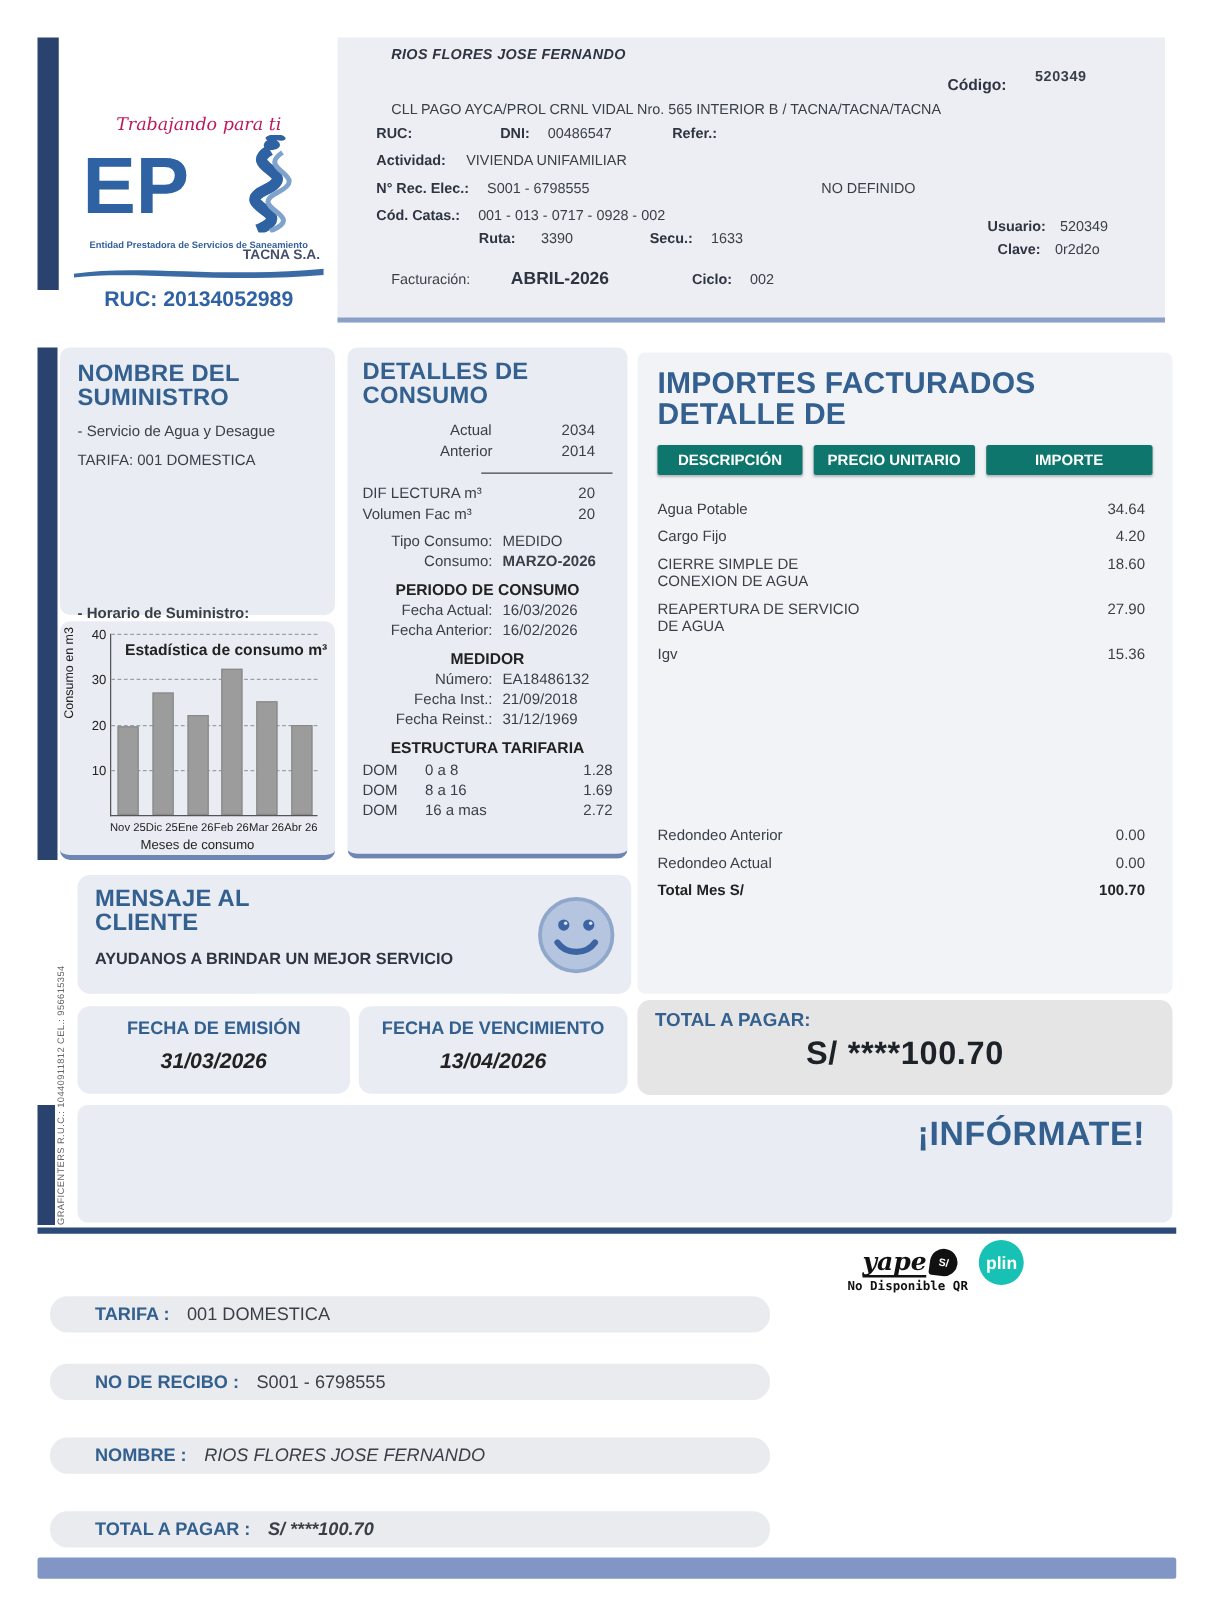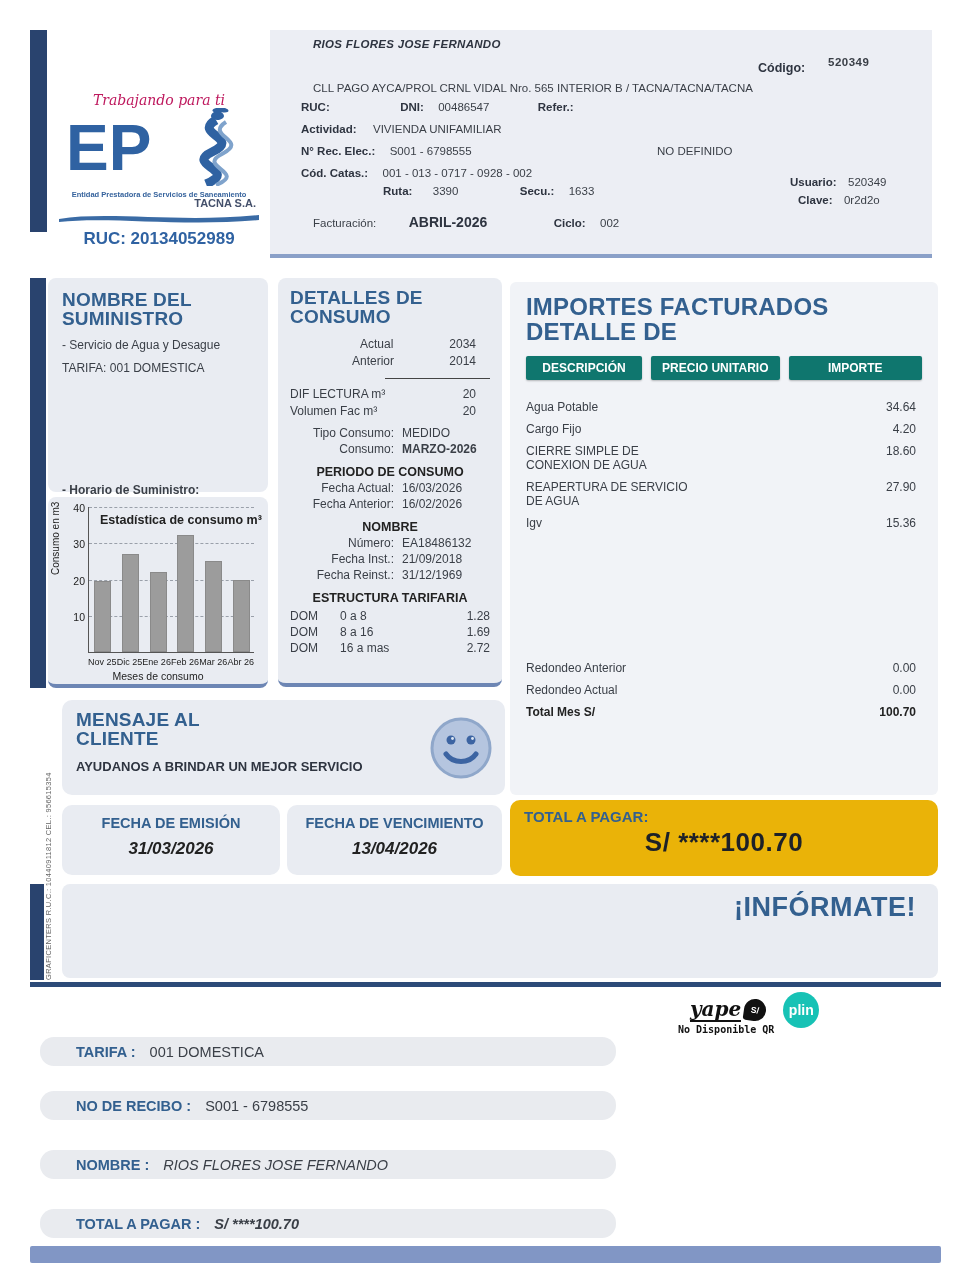--- a/index.html
+++ b/index.html
@@ -71,21 +71,21 @@
 
   
   .msg-card { left:62px; top:700px; width:443px; height:95px; border-radius:10px; padding:10px 14px; }
   .msg-body { font-weight:bold; font-size:13px; color:#2e3440; margin-top:10px; margin-left:0; }
   .smiley { position:absolute; right:12px; top:16px; }
 
   
   .date-box { background:#e9ecf2; border-radius:10px; text-align:center; padding-top:10px; }
   .date-lbl { color:#33608f; font-weight:bold; font-size:14.5px; }
   .date-val { font-weight:bold; font-style:italic; font-size:17px; color:#222; margin-top:8px; }
-  .total-box { left:510px; top:800px; width:428px; height:76px; background:#eab308; border-radius:10px; padding:8px 14px; }
+  .total-box { left:510px; top:800px; width:428px; height:76px; background:#e5e5e5; border-radius:10px; padding:8px 14px; }
   .total-lbl { color:#33608f; font-weight:bold; font-size:15px; }
   .total-val { font-weight:bold; font-size:26px; color:#1d2128; text-align:center; margin-top:2px; letter-spacing:.5px; }
 
   .informate-box { left:62px; top:884px; width:876px; height:94px; background:#e9ecf2; border-radius:8px; text-align:right; padding:8px 22px; }
   .informate-txt { color:#33608f; font-weight:bold; font-size:27px; letter-spacing:.5px; }
 
   .hrule { left:30px; top:982px; width:911px; height:5px; background:#2c4a78; }
 
   
   .pay-area { left:690px; top:992px; width:160px; height:44px; }
@@ -271,21 +271,21 @@
     <div class="center-b">PERIODO DE CONSUMO</div>
     <div class="kv2">
       <span class="k">Fecha Actual:</span>
       <span>16/03/2026</span>
     </div>
     <div class="kv2">
       <span class="k">Fecha Anterior:</span>
       <span>16/02/2026</span>
     </div>
 
-    <div class="center-b">NOMBRE</div>
+    <div class="center-b">MEDIDOR</div>
     <div class="kv2">
       <span class="k">Número:</span>
       <span>EA18486132</span>
     </div>
     <div class="kv2">
       <span class="k">Fecha Inst.:</span>
       <span>21/09/2018</span>
     </div>
     <div class="kv2">
       <span class="k">Fecha Reinst.:</span>

